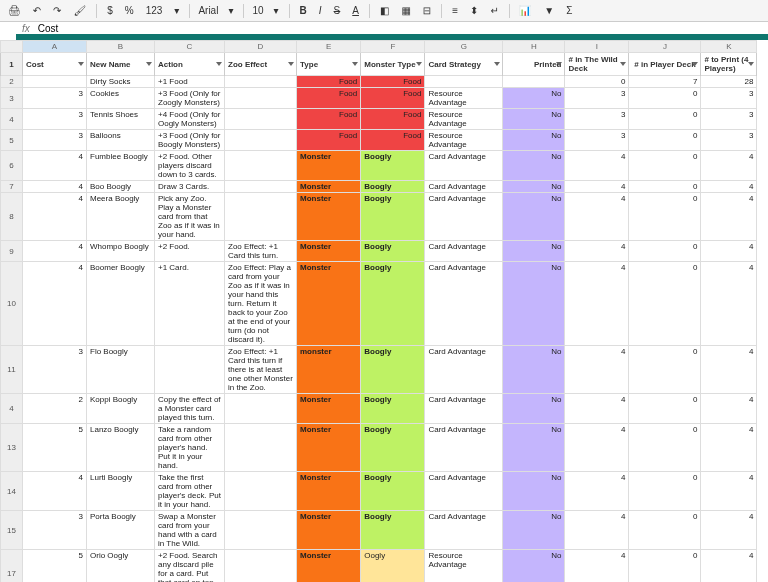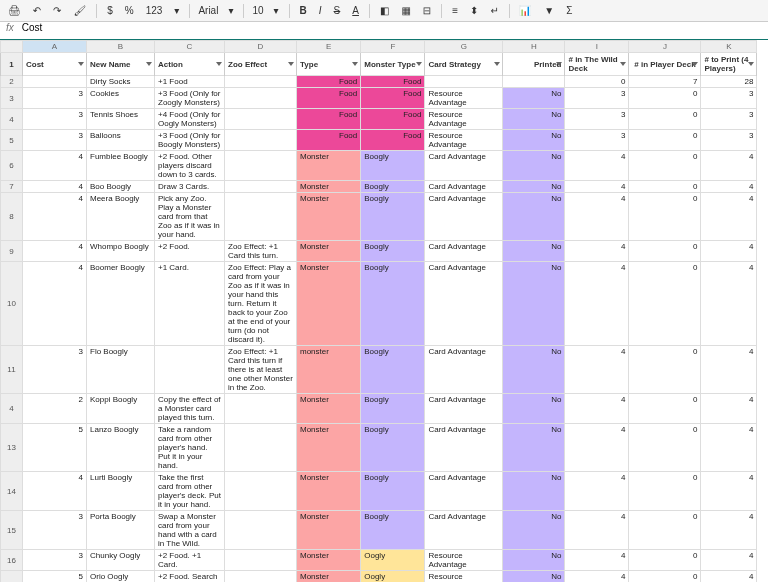--- a/index.html
+++ b/index.html
@@ -1,33 +1,33 @@
 <!DOCTYPE html>
 <html><head>
 <meta charset="utf-8">
 <style>
   * { box-sizing: border-box; margin: 0; padding: 0; }
   html, body { width: 768px; height: 582px; overflow: hidden; font-family: Arial, sans-serif; background: #fff; }
   .toolbar { height: 22px; border-bottom: 1px solid #ccc; display: flex; align-items: center; padding: 0 6px; gap: 8px; font-size: 10px; color: #333; background: #f5f5f5; }
   .toolbar .sep { width: 1px; height: 14px; background: #ccc; }
   .tb-btn { cursor: pointer; padding: 0 2px; }
-  .fx-row { height: 18px; border-bottom: 1px solid #0f766e; display: flex; align-items: flex-start; padding: 0 6px; font-size: 10px; }
+  .fx-row { height: 18px; border-bottom: 6px solid #0f766e; display: flex; align-items: flex-end; padding: 0 6px; font-size: 10px; margin-left: 16px; }
   .fx-row .fx { font-style: italic; color: #777; margin-right: 8px; }
   .fx-row input { border: none; outline: none; font-size: 10px; width: 600px; }
   .grid { height: 542px; overflow: auto; }
   table { border-collapse: collapse; table-layout: fixed; }
   th, td { border: 1px solid #ddd; font-size: 8px; color: #222; vertical-align: top; padding: 1px 3px; overflow: hidden; }
   th.rowhead, td.rowhead { background: #eee; text-align: center; color: #555; width: 22px; font-weight: normal; vertical-align: middle; }
   tr.colhead th { background: #eee; text-align: center; color: #666; font-weight: normal; position: relative; }
   tr.colhead th.active { background: #cfe2f3; }
   tr.header td { color: #333; font-weight: bold; border: 1px solid #ccc; border-bottom: none; position: relative; padding: 2px 3px; vertical-align: middle; }
   .filter { position: absolute; right: 2px; top: 50%; transform: translateY(-50%); width:0; height:0; border-left:3px solid transparent; border-right:3px solid transparent; border-top:4px solid #666; }
-  .c-green { background: #ec4899; padding-left: 42px; }
-  .c-mred  { background: #fca5a5; }
-  .c-lred  { background: #c4b5fd; }
+  .c-green { background: #ef4444; padding-left: 42px; }
+  .c-mred  { background: #f97316; font-weight: bold; }
+  .c-lred  { background: #bef264; font-weight: bold; }
   .c-yel   { background: #ffe599; }
   .c-red   { background: #c4b5fd; }
   td.num { text-align: right; }
   .col-A { width: 64px; }
   .col-B { width: 68px; }
   .col-C { width: 70px; }
   .col-D { width: 72px; }
   .col-E { width: 32px; }
   .col-F { width: 58px; }
   .col-G { width: 78px; }
@@ -300,34 +300,20 @@
           <td class="col-D"></td>
           <td class="col-E c-mred">Monster</td>
           <td class="col-F c-lred">Boogly</td>
           <td class="col-G">Card Advantage</td>
           <td class="col-H c-red">No</td>
           <td class="col-I num">4</td>
           <td class="col-J num">0</td>
           <td class="col-K num">4</td>
         </tr>
         <tr>
-          <td class="rowhead">16</td>
-          <td class="col-A num">3</td>
-          <td class="col-B">Chunky Oogly</td>
-          <td class="col-C">+2 Food. +1 Card.</td>
-          <td class="col-D"></td>
-          <td class="col-E c-mred">Monster</td>
-          <td class="col-F c-yel">Oogly</td>
-          <td class="col-G">Resource Advantage</td>
-          <td class="col-H c-red">No</td>
-          <td class="col-I num">4</td>
-          <td class="col-J num">0</td>
-          <td class="col-K num">4</td>
-        </tr>
-        <tr>
           <td class="rowhead">17</td>
           <td class="col-A num">5</td>
           <td class="col-B">Orio Oogly</td>
           <td class="col-C">+2 Food. Search any discard pile for a card. Put that card on top of your deck.</td>
           <td class="col-D"></td>
           <td class="col-E c-mred">Monster</td>
           <td class="col-F c-yel">Oogly</td>
           <td class="col-G">Resource Advantage</td>
           <td class="col-H c-red">No</td>
           <td class="col-I num">4</td>

